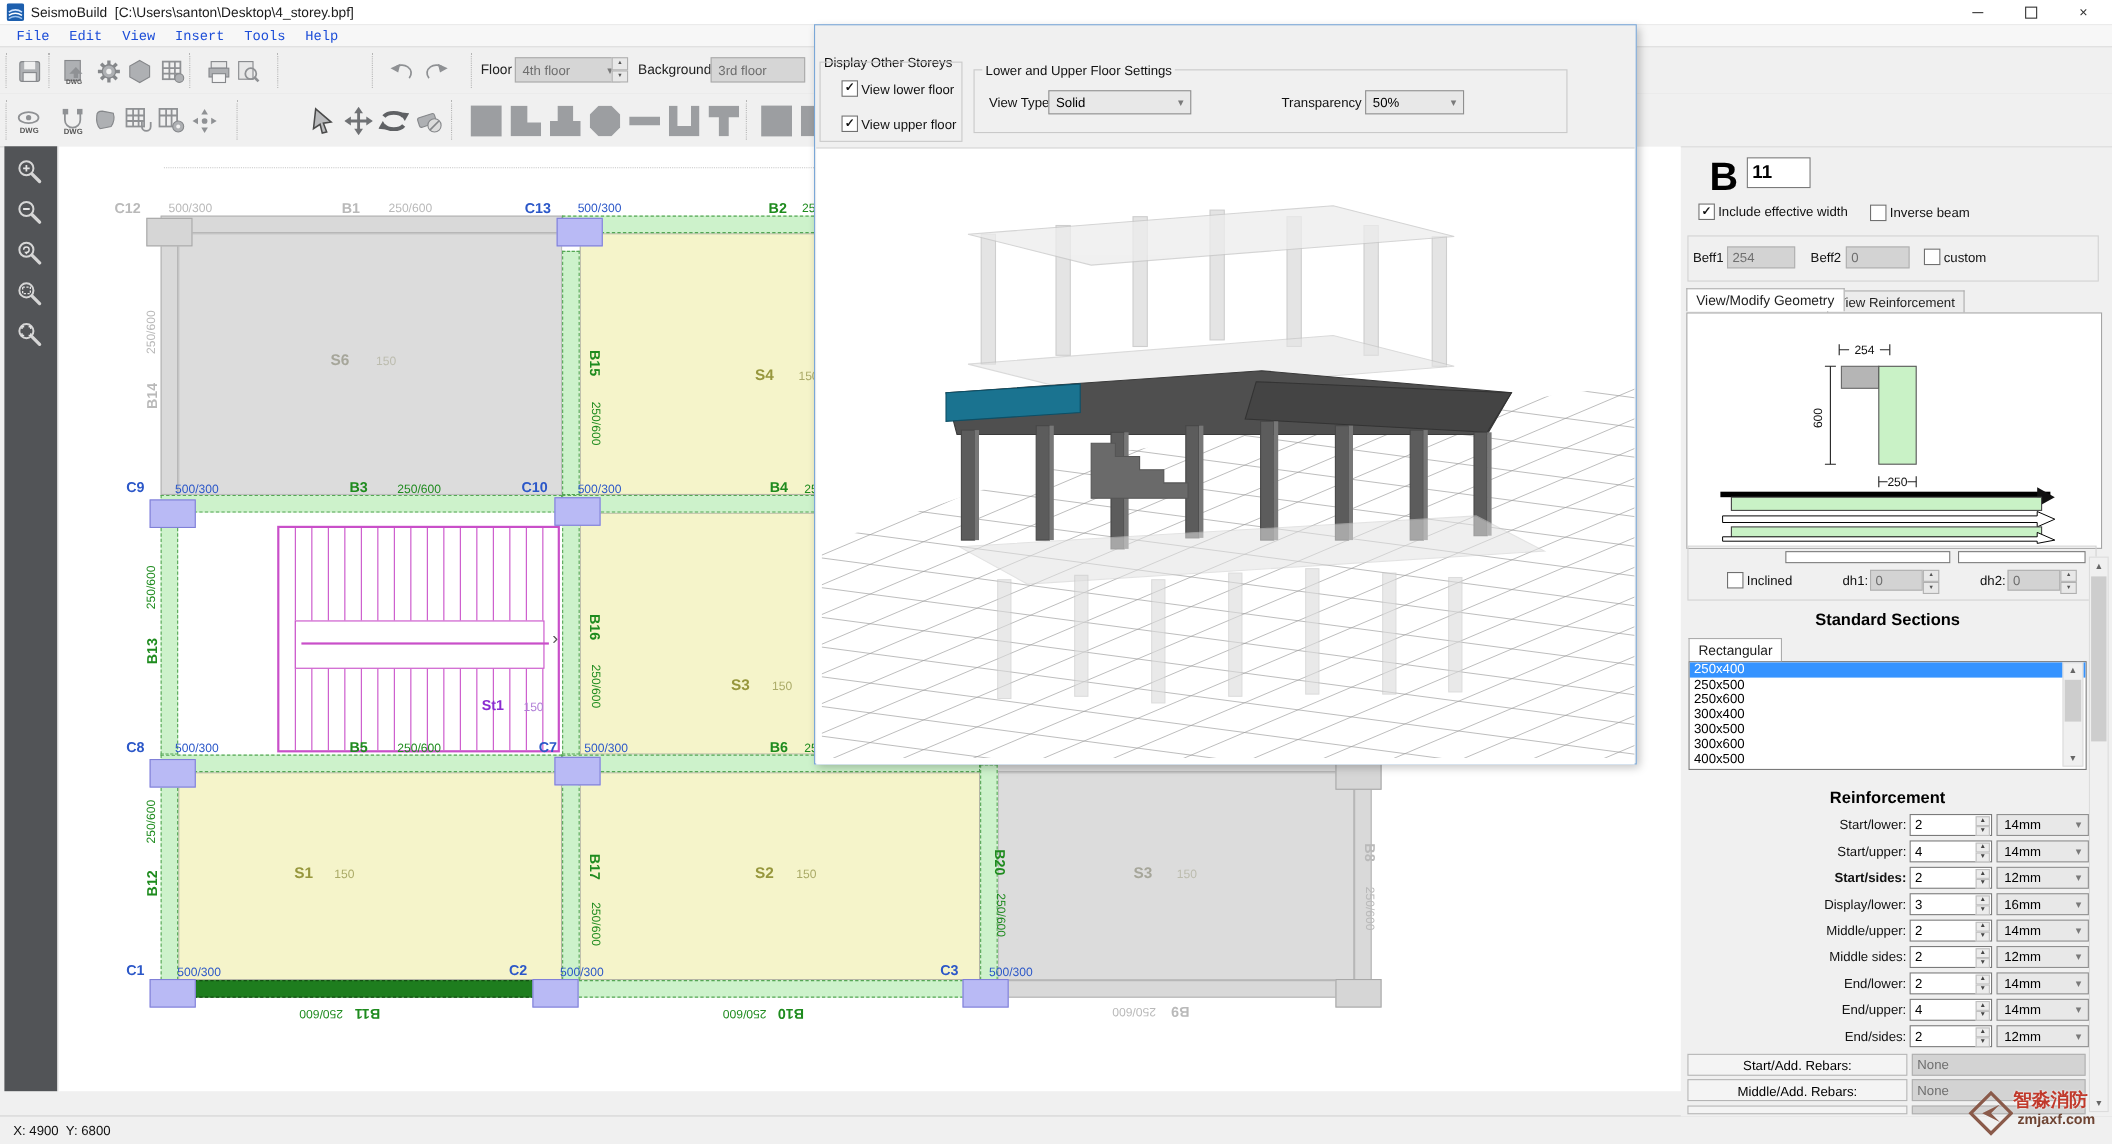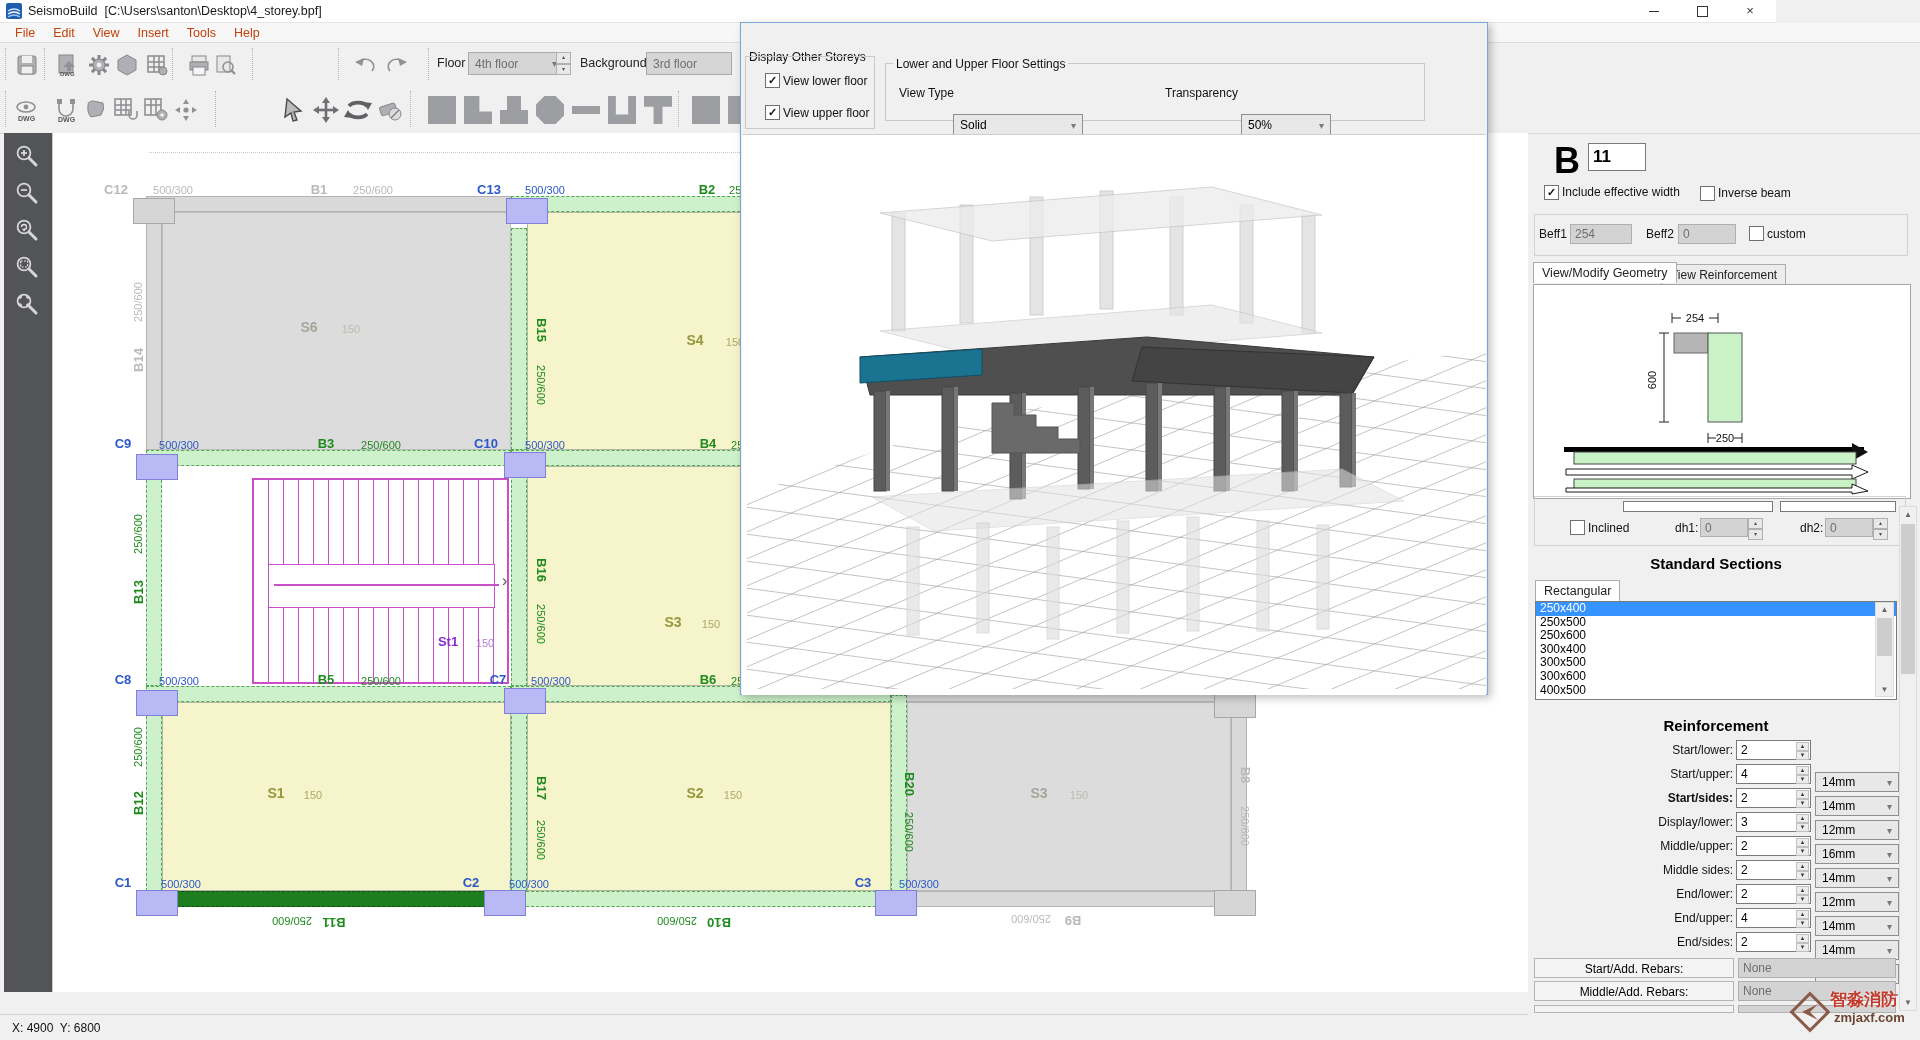--- a/index.html
+++ b/index.html
@@ -1,34 +1,34 @@
 <!DOCTYPE html>
 <html><head>
 <meta charset="utf-8">
 <style>
   html,body{margin:0;padding:0;}
   body{width:1920px;height:1040px;overflow:hidden;background:#f0f0f0;
        font-family:"Liberation Sans",sans-serif;color:#000;position:relative;font-size:13px;}
   .abs{position:absolute;}
   
-  #titlebar{left:0;top:0;width:1776px;height:22px;background:#ffffff;border-bottom:1px solid #e6e6e6;}
+  #titlebar{left:0;top:0;width:1920px;height:22px;background:#ffffff;border-bottom:1px solid #e6e6e6;}
   #titlebar .apptitle{position:absolute;left:28px;top:4px;font-size:12.5px;color:#1a1a1a;white-space:pre;}
   .winbtn{position:absolute;top:0;width:44px;height:22px;text-align:center;line-height:22px;color:#333;font-size:13px;}
   #menubar{left:0;top:23px;width:1920px;height:19px;background:#f7f7f7;display:flex;align-items:center;padding-left:6px;box-sizing:border-box;}
-  .menuitem{padding:2px 9px;font-size:12.5px;color:#c2410c;}
+  .menuitem{padding:2px 9px;font-size:12.5px;color:#1d4ed8;font-family:Liberation Mono, monospace;}
   
   #toolbar1{left:0;top:42px;width:1920px;height:42px;background:#f0f0f0;border-top:1px solid #dcdcdc;border-bottom:1px solid #dcdcdc;}
   #toolbar2{left:0;top:85px;width:1920px;height:48px;background:#f0f0f0;border-bottom:1px solid #d5d5d5;}
   .tbtn{position:absolute;border:1px solid transparent;border-radius:2px;display:flex;align-items:center;justify-content:center;}
   .tsep{position:absolute;border-left:1px dotted #b5b5b5;}
   .tlabel{position:absolute;font-size:12.5px;color:#222;}
   .combo{position:absolute;background:#d6d6d6;border:1px solid #aaaaaa;font-size:12px;color:#6e6e6e;
          display:flex;align-items:center;padding:0 6px;box-sizing:border-box;}
   .combo .chev{margin-left:auto;color:#7a7a7a;font-size:10px;}
-  .combo.en{background:#e8e8e8;border:1px solid #8f8f8f;color:#000;margin-top:32px;}
+  .combo.en{background:#e8e8e8;border:1px solid #8f8f8f;color:#000;}
   .spinner{position:absolute;width:15px;display:flex;flex-direction:column;}
   .spinner span{flex:1;background:#e8e8e8;border:1px solid #b0b0b0;font-size:6px;line-height:9px;text-align:center;color:#555;}
   .shape{background:#9c9ea1;}
   
   #leftstrip{left:4px;top:133px;width:48px;height:859px;background:#525457;}
   .zbtn{position:absolute;left:7px;width:34px;height:32px;display:flex;align-items:center;justify-content:center;}
   
   #canvas{left:52px;top:133px;width:1476px;height:859px;background:#ffffff;overflow:hidden;border-left:1px solid #c9c9c9;}
   .slab{position:absolute;box-sizing:border-box;border:1px solid #b5b5a5;}
   .slab.cur{background:#f5f4ca;}

